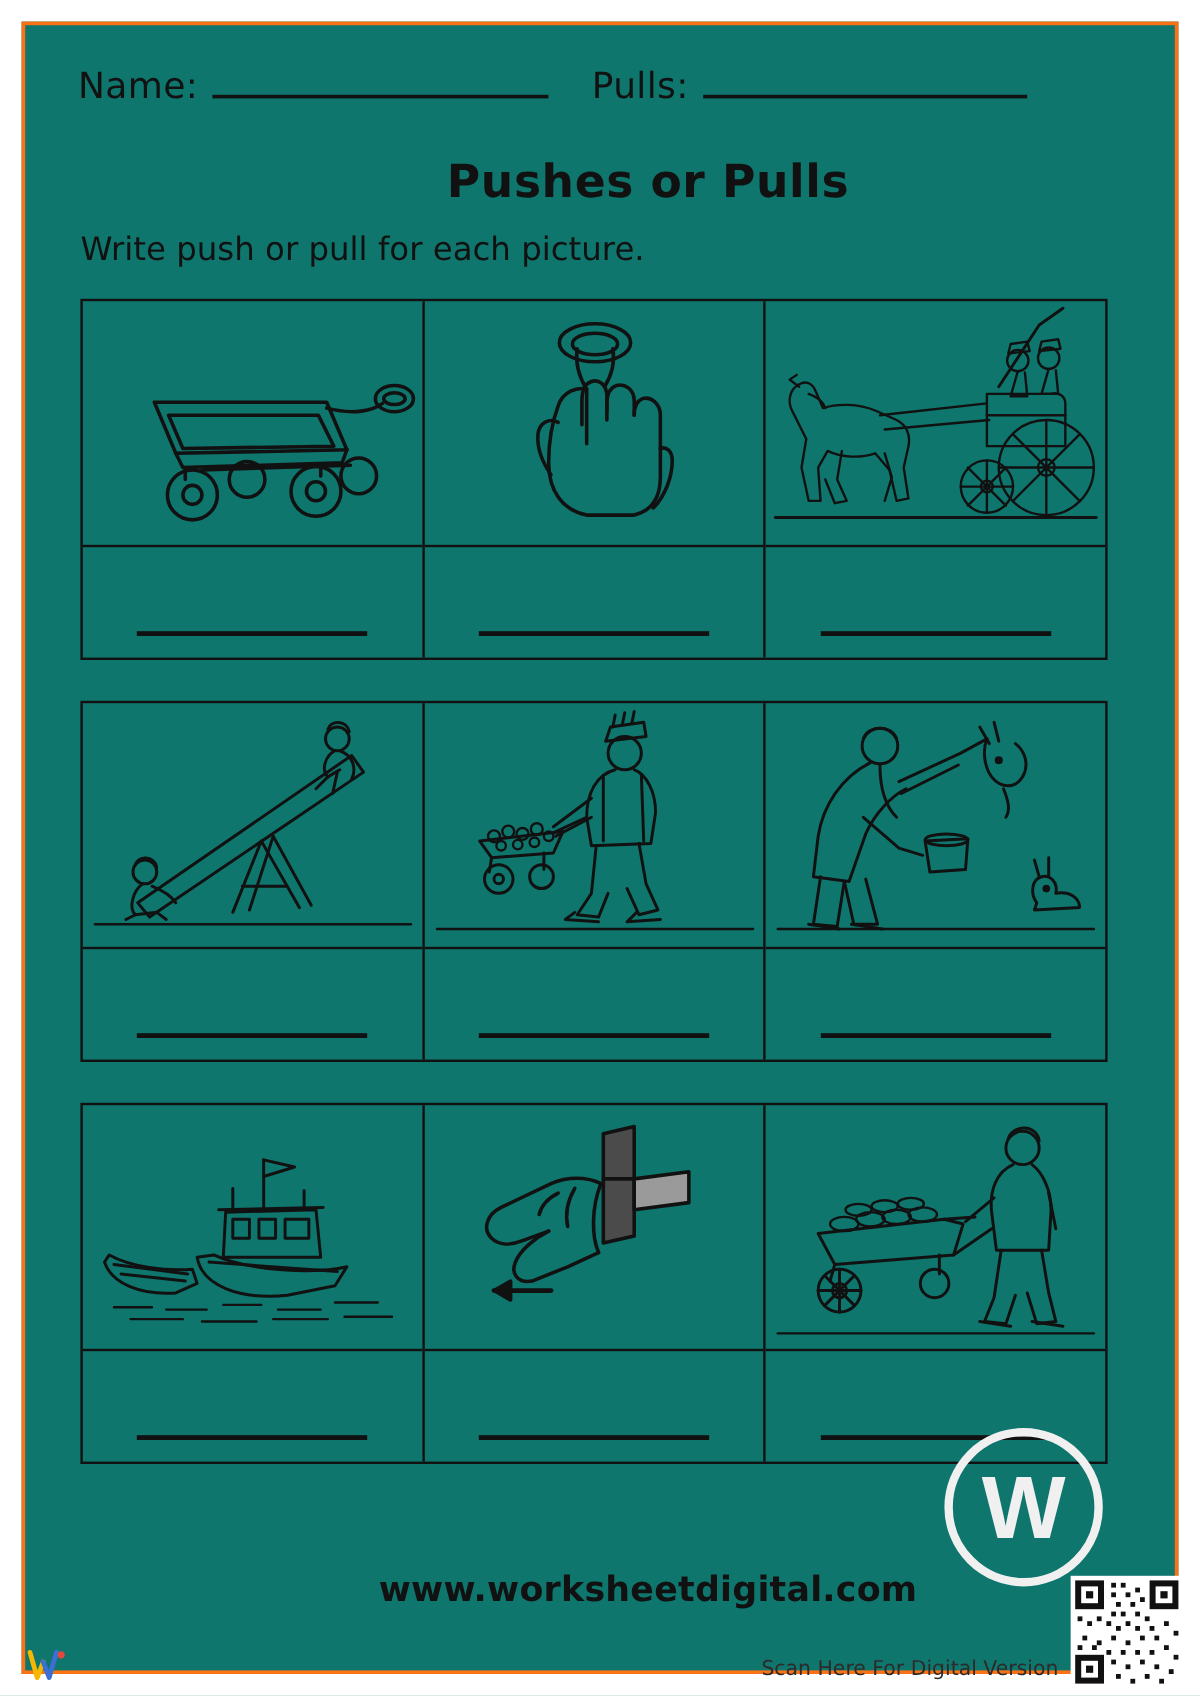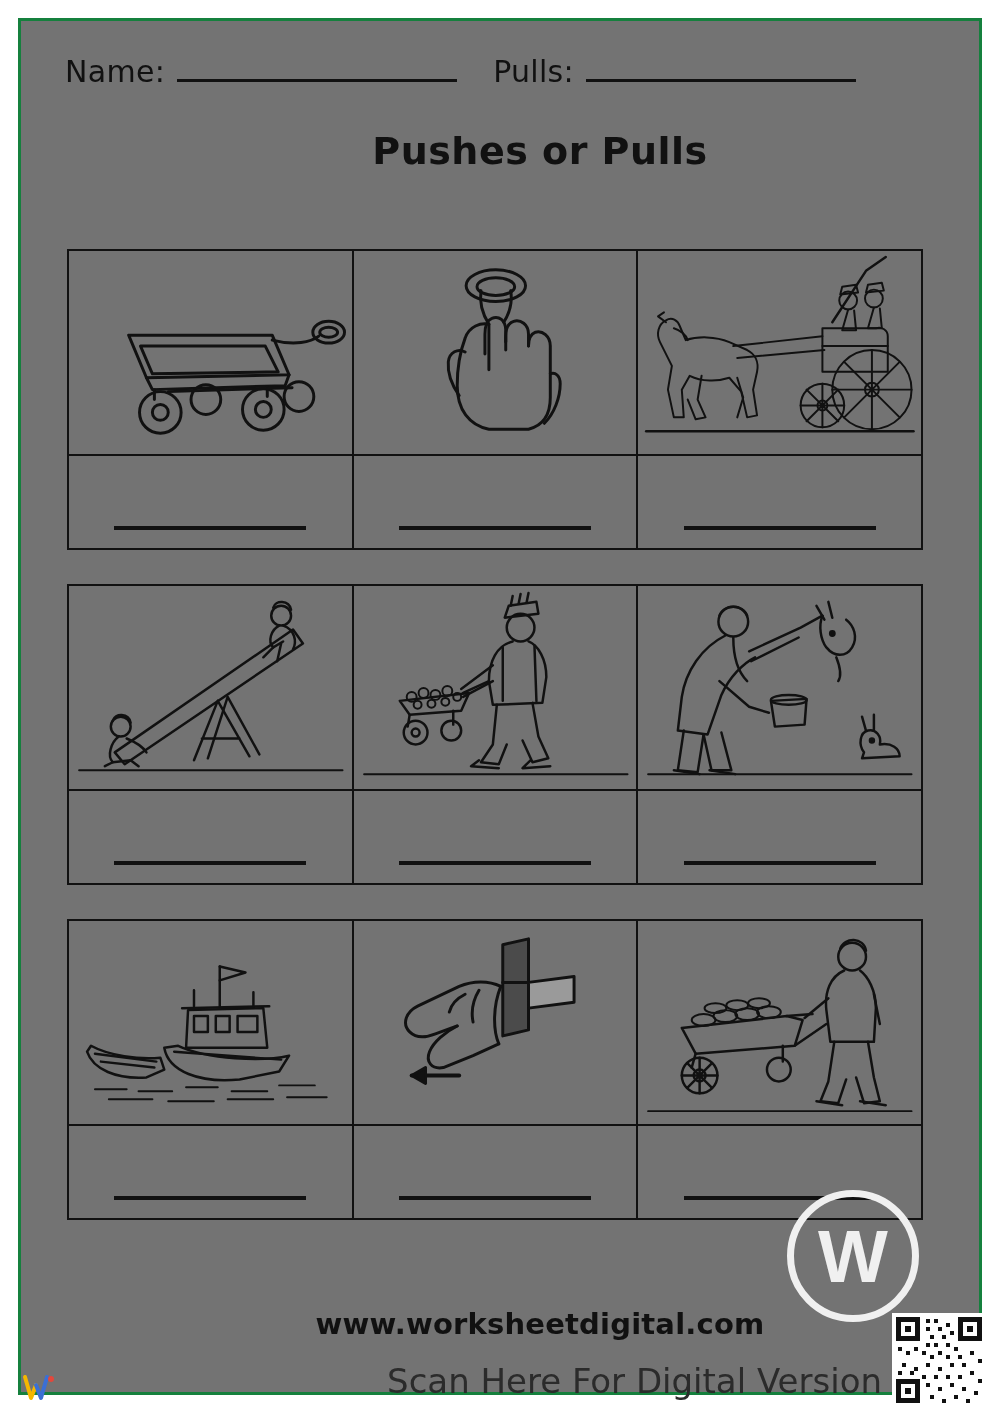--- a/index.html
+++ b/index.html
@@ -16,23 +16,23 @@
     overflow: hidden;
   }
 
   
   .page {
     position: absolute;
     left: 18px;
     top: 18px;
     width: 964px;
     height: 1377px;
-    border: 3px solid #15803d;
+    border: 3px solid #f97316;
     box-sizing: border-box;
-    background: #737373;
+    background: #0f766e;
   }
 
   
   .name-date {
     position: absolute;
     left: 44px;
     top: 32px;
     width: 880px;
     display: flex;
     align-items: baseline;
@@ -162,21 +162,21 @@
     letter-spacing: 2px;
     color: #8c8c8c;
     font-family: "Liberation Sans", sans-serif;
   }
   .brand .wz-text b { color: #8c8c8c; font-weight: bold; }
 
   .scanline {
     position: absolute;
     right: 118px;
     bottom: 12px;
-    font-size: 34px;
+    font-size: 17px;
     color: #2b2b2b;
   }
   .qr {
     position: absolute;
     right: 14px;
     bottom: 6px;
     width: 94px;
     height: 94px;
   }
 </style>
@@ -187,20 +187,21 @@
 
   <div class="name-date">
     <span class="nd-label">Name:</span>
     <span class="nd-line name"></span>
     <span class="nd-gap"></span>
     <span class="nd-label">Pulls:</span>
     <span class="nd-line date"></span>
   </div>
 
   <div class="title">Pushes or Pulls</div>
+  <div class="subtitle">Write push or pull for each picture.</div>
 
   <div class="grid">
 
     <div class="band">
 
       <div class="cell">
         <div class="pic">
           <svg viewBox="0 0 285 205" preserveAspectRatio="xMidYMid meet">
             <g fill="none" stroke="#111" stroke-width="3" stroke-linejoin="round" stroke-linecap="round">
               <path d="M60 85 L205 85 L222 125 L78 128 Z"></path>

